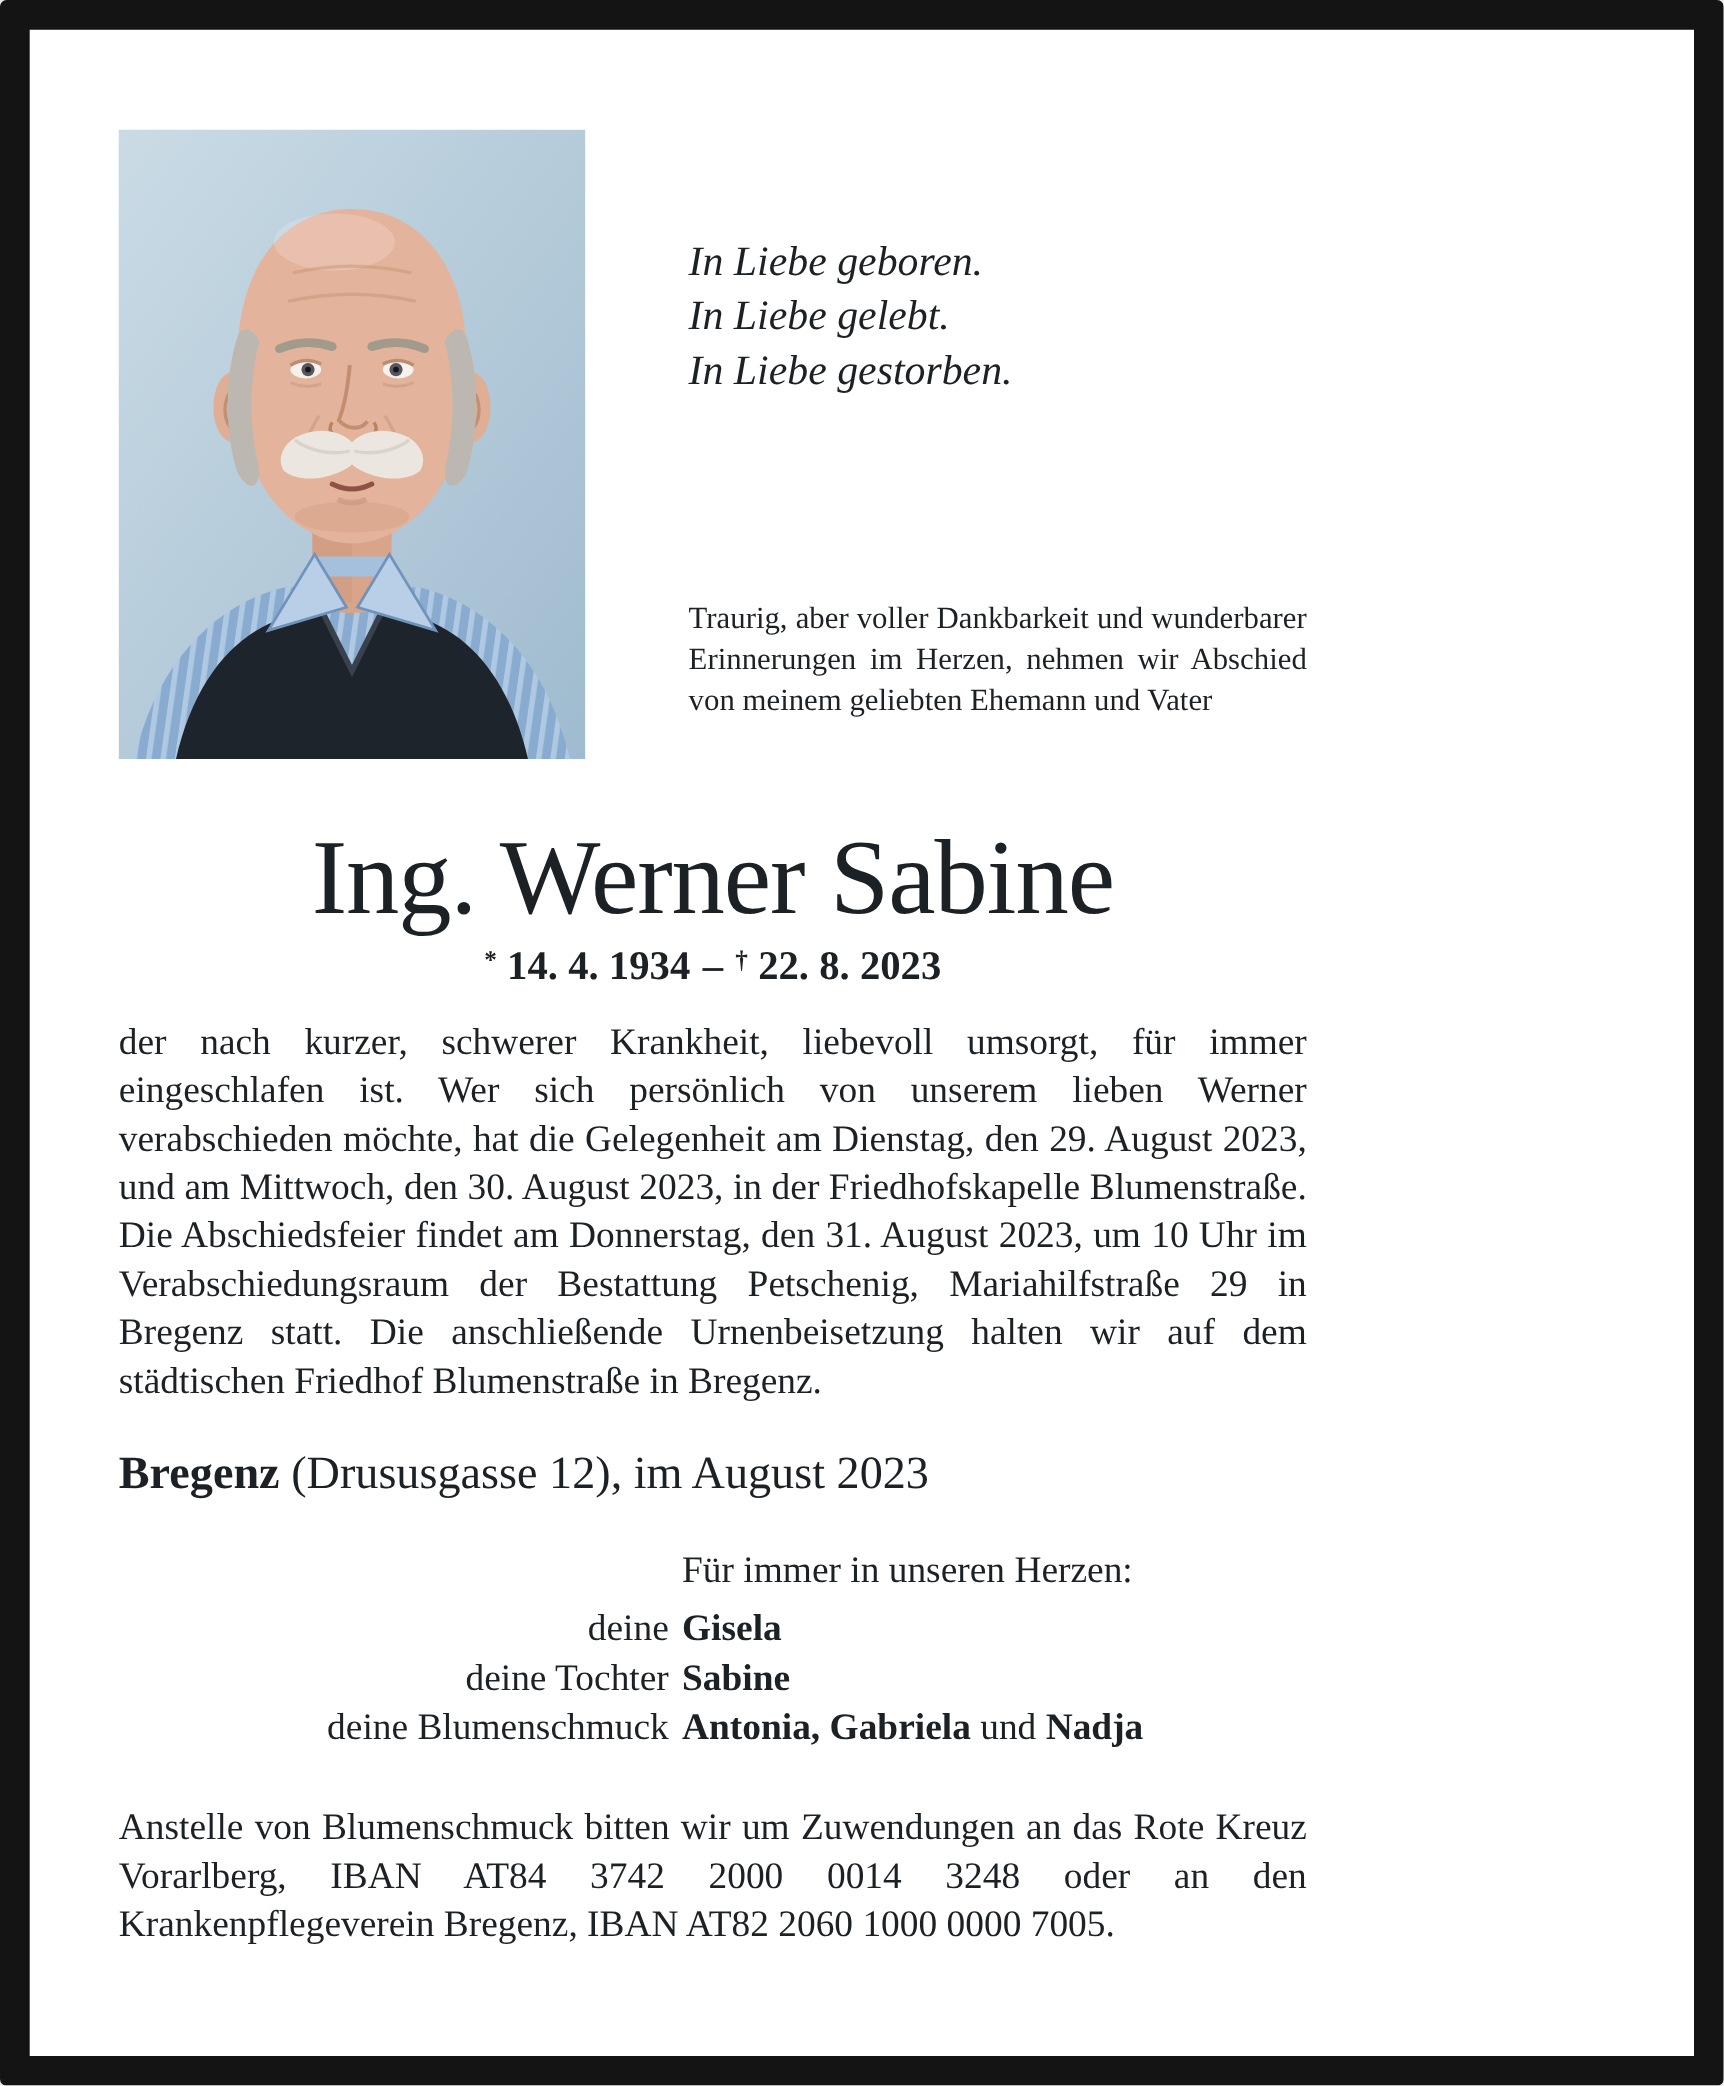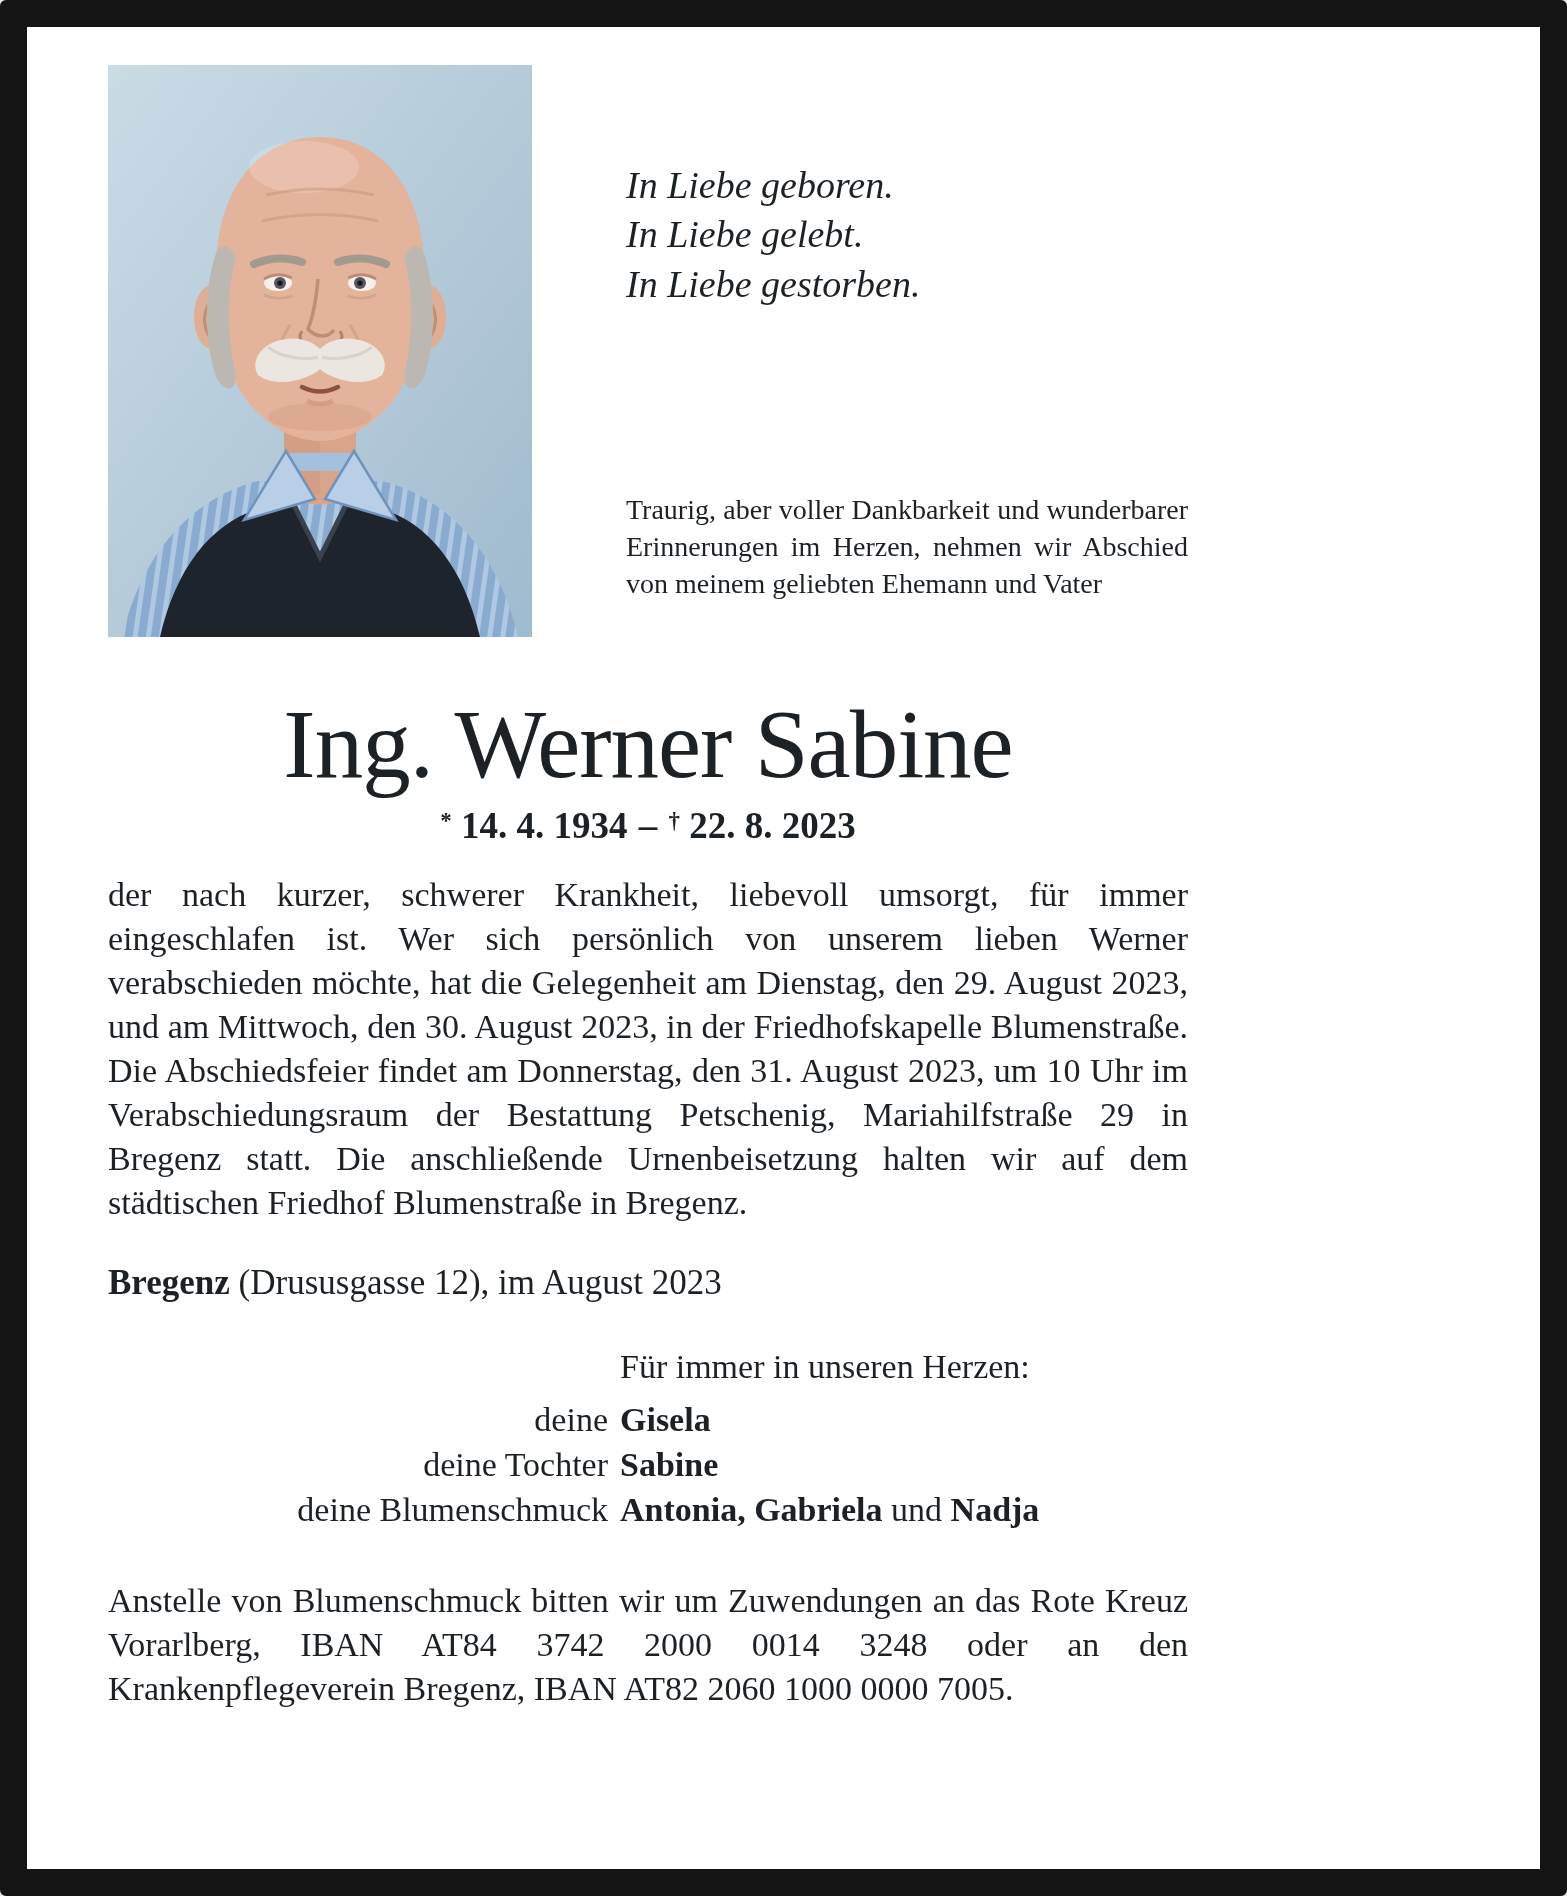--- a/index.html
+++ b/index.html
@@ -18,21 +18,21 @@
     position: relative;
     width: 1567px;
     height: 1896px;
     background: var(--page-background);
     border: 27px solid var(--frame-color);
     border-radius: 6px;
     overflow: hidden;
   }
   .content {
     position: relative;
-    padding: 36px 0 0 81px;
+    padding: 89px 0 0 81px;
     width: 1161px; 
     color: var(--text-color);
   }
 
   
   .top { position: relative; height: 616px; width: 1080px; }
   .photo {
     position: absolute; left: 0; top: 2px;
     width: 424px; height: 572px;
     background: var(--photo-background);
@@ -73,21 +73,21 @@
   .announcement {
     width: 1080px;
     margin: 26px 0 0;
     font-size: 34px;
     line-height: 1.295;
     text-align: justify;
   }
   .place {
     width: 1080px;
     margin: 38px 0 0;
-    font-size: 35px;
+    font-size: 42px;
   }
   .farewell {
     width: 1080px;
     margin: 42px 0 0;
     font-size: 34px;
     line-height: 1.32;
   }
   .fw-row { display: flex; gap: 12px; }
   .fw-left { flex: 0 0 500px; text-align: right; white-space: nowrap; }
   .fw-right { flex: 1; text-align: left; }

